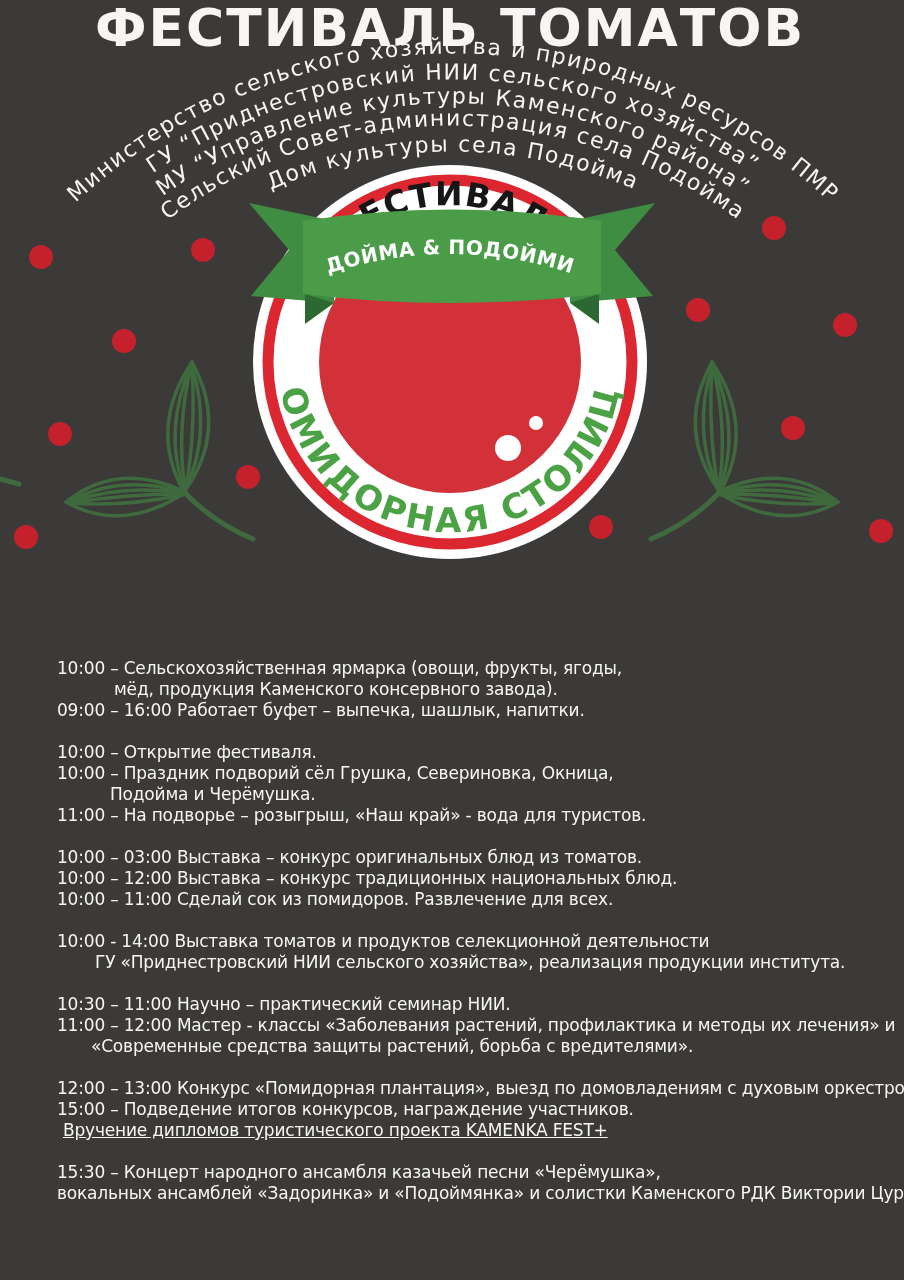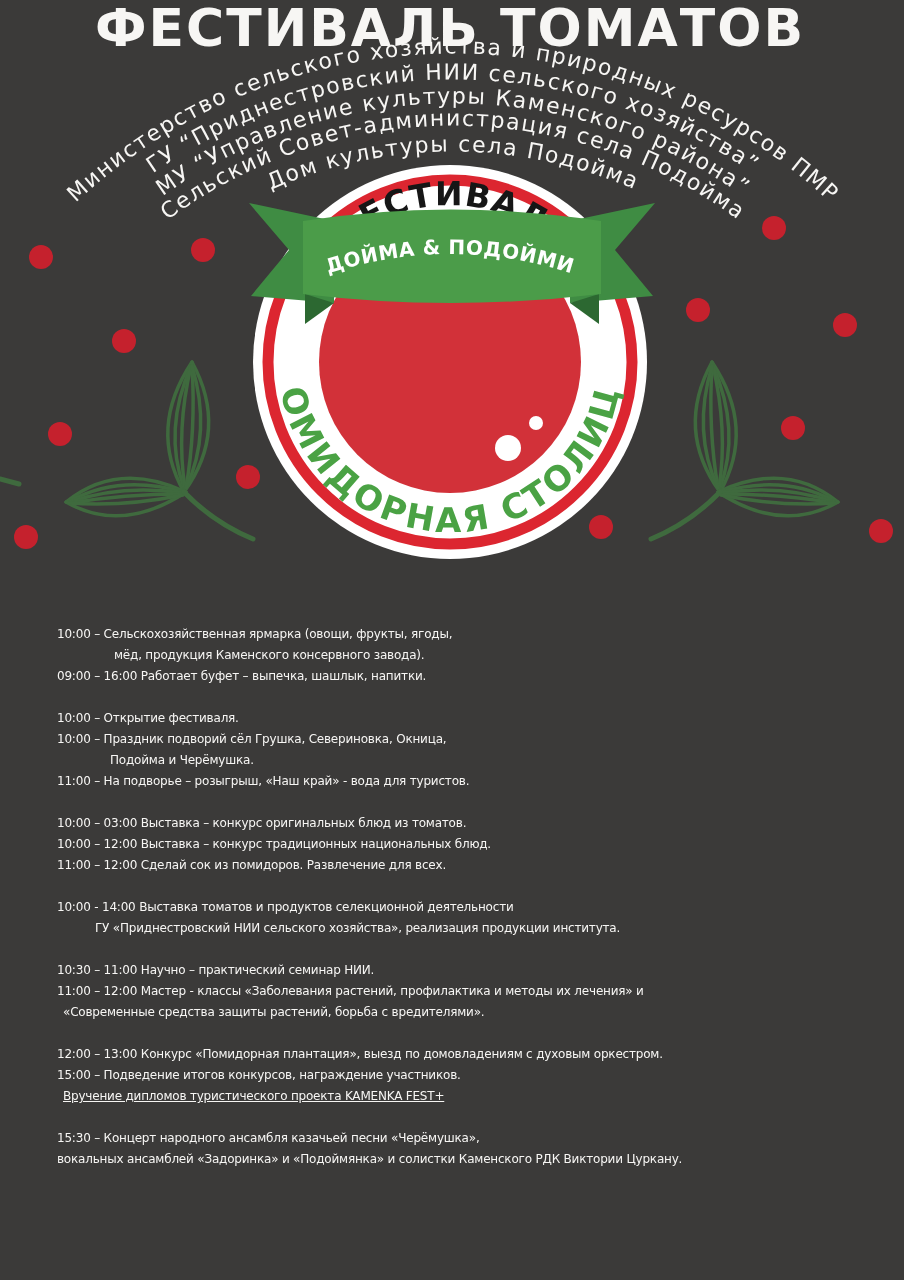--- a/index.html
+++ b/index.html
@@ -42,23 +42,23 @@
   .branch path.stem{stroke-width:5px;}
   .dot{fill:var(--dot-red,#c5212d);}
   
   .title{
     position:absolute; left:12px; top:580; width:876px;
     text-align:center; font-size:52px; line-height:56px;
     letter-spacing:2px; color:var(--text-white,#f7f6f4); font-weight:700;
     white-space:nowrap;
   }
   .schedule{
-    position:absolute; left:57px; top:624px; width:840px;
+    position:absolute; left:57px; top:658px; width:840px;
     color:var(--text-white,#f7f6f4);
-    font-size:12px; line-height:21px; letter-spacing:-0.2px;
+    font-size:17px; line-height:21px; letter-spacing:-0.2px;
   }
   .schedule .block{margin-bottom:21px;}
   .schedule .line{white-space:nowrap;}
 </style>
 </head>
 <body>
 
 <div class="poster" id="poster-root" style="--background: #3b3a39; --text-white: #f7f6f4; --dot-red: #c5212d; --tomato-red: #d23139; --ring-red: #dc2630; --badge-white: #ffffff; --ribbon-green: #4b9c49; --ribbon-dark-green: #3f8c43; --fold-green: #2c6831; --leaf-green: #3f6a3e; --badge-text-black: #161616; --badge-text-green: #4aa244;">
 
   <svg class="layer" width="904" height="1280" viewBox="0 0 904 1280">
@@ -164,30 +164,30 @@
       </div>
       <div class="block">
         <div class="line">10:00 – Открытие фестиваля.</div>
         <div class="line">10:00 – Праздник подворий сёл Грушка, Севериновка, Окница,</div>
         <div class="line" style="padding-left: 53px;">Подойма и Черёмушка.</div>
         <div class="line">11:00 – На подворье – розыгрыш, «Наш край» - вода для туристов.</div>
       </div>
       <div class="block">
         <div class="line">10:00 – 03:00 Выставка – конкурс оригинальных блюд из томатов.</div>
         <div class="line">10:00 – 12:00 Выставка – конкурс традиционных национальных блюд.</div>
-        <div class="line">11:00 – 12:00 Сделай сок из помидоров. Развлечение для всех.</div>
+        <div class="line">10:00 – 11:00 Сделай сок из помидоров. Развлечение для всех.</div>
       </div>
       <div class="block">
         <div class="line">10:00 - 14:00 Выставка томатов и продуктов селекционной деятельности</div>
         <div class="line" style="padding-left: 6px; margin-left: 32px;">ГУ «Приднестровский НИИ сельского хозяйства», реализация продукции института.</div>
       </div>
       <div class="block">
         <div class="line">10:30 – 11:00 Научно – практический семинар НИИ.</div>
         <div class="line">11:00 – 12:00 Мастер - классы «Заболевания растений, профилактика и методы их лечения» и</div>
-        <div class="line" style="padding-left: 6px;">«Современные средства защиты растений, борьба с вредителями».</div>
+        <div class="line" style="padding-left: 6px; margin-left: 28px;">«Современные средства защиты растений, борьба с вредителями».</div>
       </div>
       <div class="block">
         <div class="line">12:00 – 13:00 Конкурс «Помидорная плантация», выезд по домовладениям с духовым оркестром.</div>
         <div class="line">15:00 – Подведение итогов конкурсов, награждение участников.</div>
         <div class="line" style="padding-left: 6px; text-decoration: underline;">Вручение дипломов туристического проекта KAMENKA FEST+</div>
       </div>
       <div class="block">
         <div class="line">15:30 – Концерт народного ансамбля казачьей песни «Черёмушка»,</div>
         <div class="line">вокальных ансамблей «Задоринка» и «Подоймянка» и солистки Каменского РДК Виктории Цуркану.</div>
       </div>

